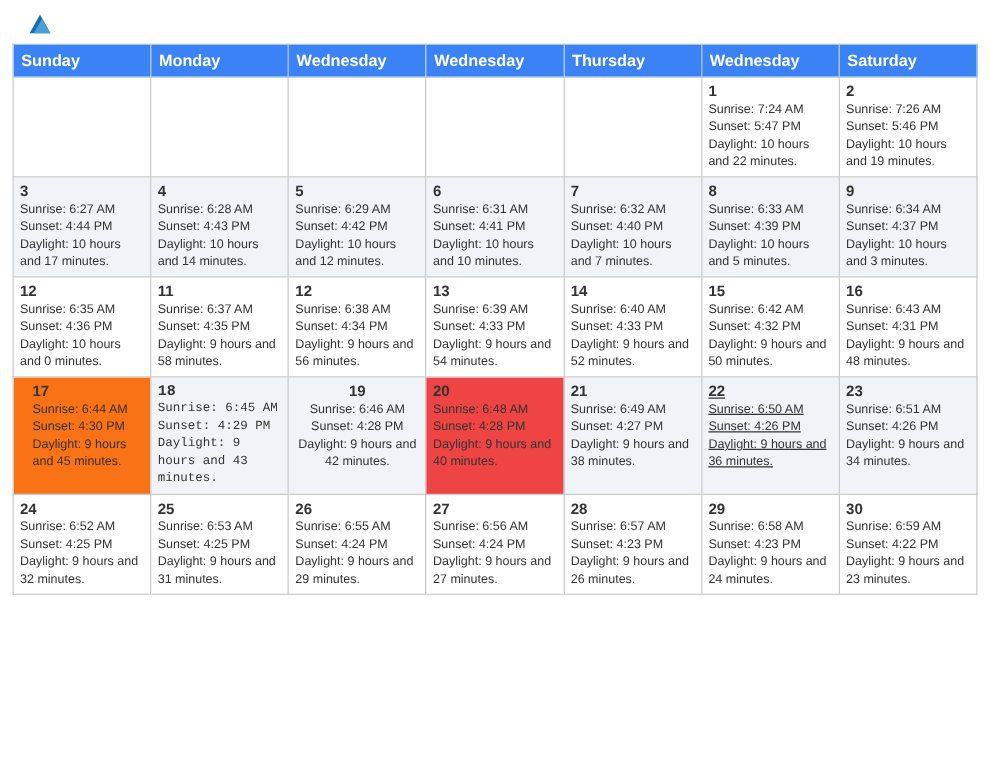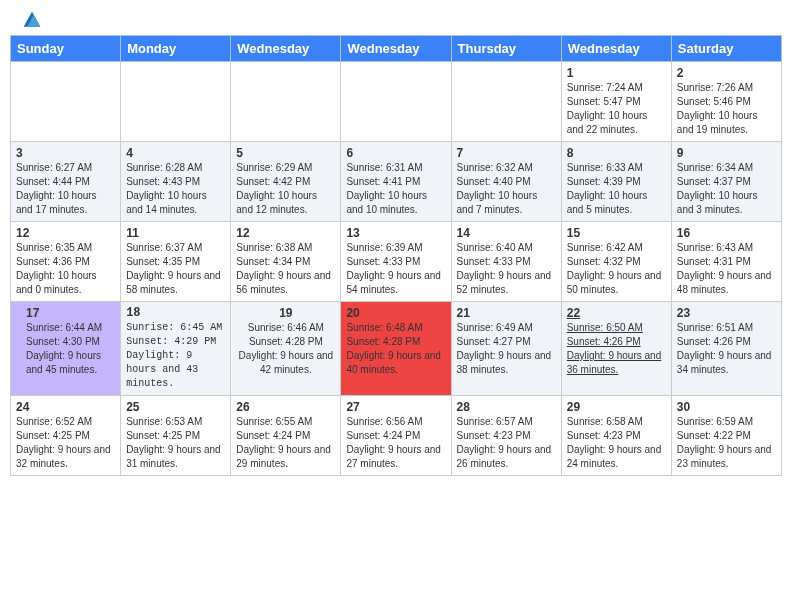--- a/index.html
+++ b/index.html
@@ -126,21 +126,21 @@
         <td>
           <span class="day-num">15</span>
           <div class="day-info">Sunrise: 6:42 AM<br>Sunset: 4:32 PM<br>Daylight: 9 hours and 50 minutes.</div>
         </td>
         <td>
           <span class="day-num">16</span>
           <div class="day-info">Sunrise: 6:43 AM<br>Sunset: 4:31 PM<br>Daylight: 9 hours and 48 minutes.</div>
         </td>
       </tr>
       <tr>
-        <td style="background: #c4b5fd; padding-left: 15px;">
+        <td style="background: #f97316; padding-left: 15px;">
           <span class="day-num">17</span>
           <div class="day-info">Sunrise: 6:44 AM<br>Sunset: 4:30 PM<br>Daylight: 9 hours and 45 minutes.</div>
         </td>
         <td style="background: rgb(240, 244, 248); font-family: Liberation Mono, monospace;">
           <span class="day-num">18</span>
           <div class="day-info">Sunrise: 6:45 AM<br>Sunset: 4:29 PM<br>Daylight: 9 hours and 43 minutes.</div>
         </td>
         <td style="background: rgb(240, 244, 248); text-align: center;">
           <span class="day-num">19</span>
           <div class="day-info">Sunrise: 6:46 AM<br>Sunset: 4:28 PM<br>Daylight: 9 hours and 42 minutes.</div>

